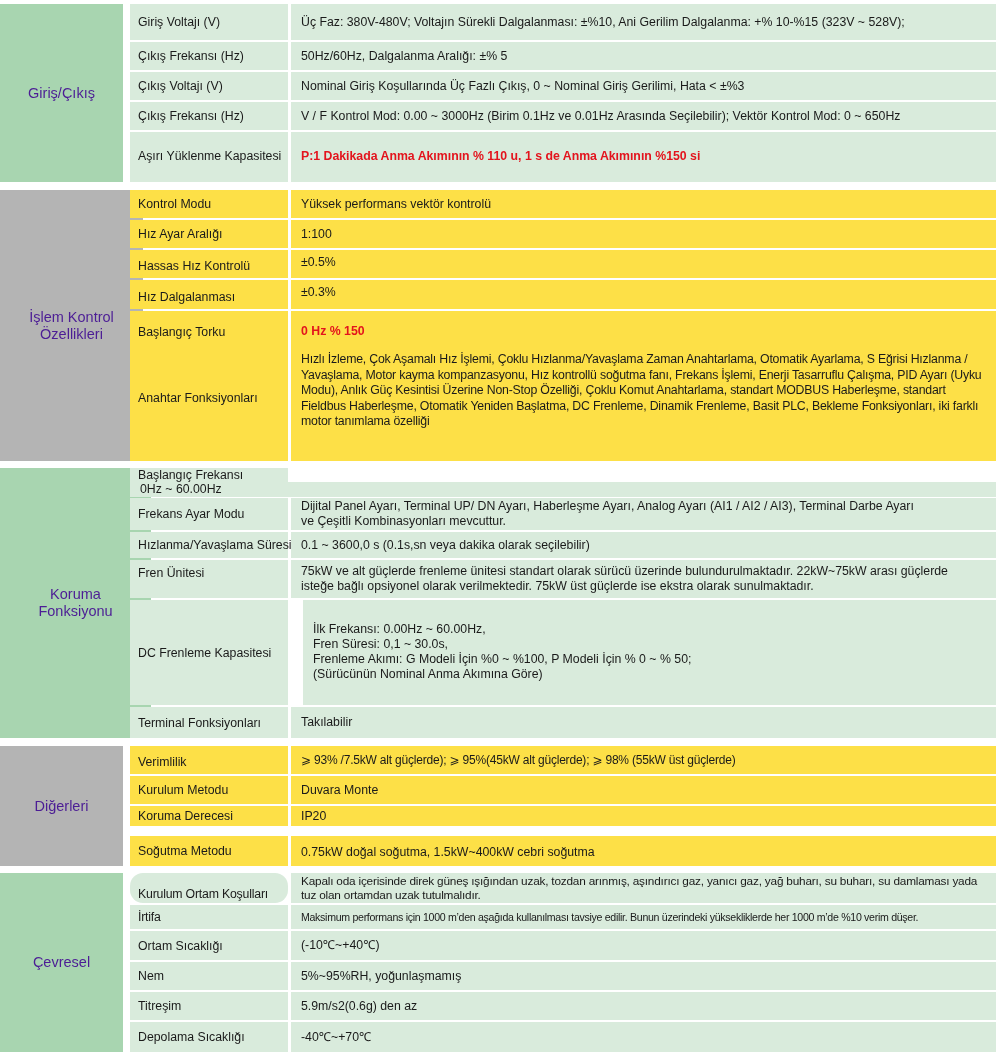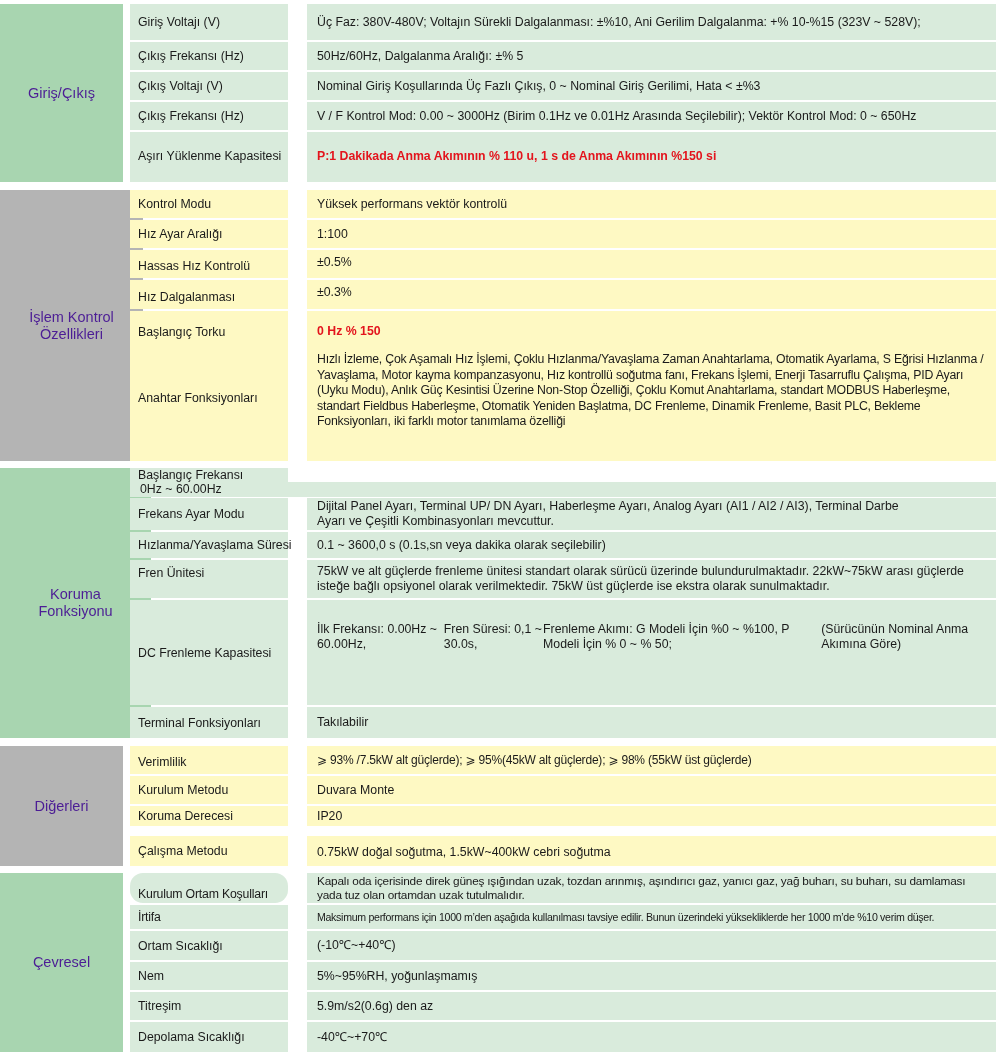--- a/index.html
+++ b/index.html
@@ -6,25 +6,25 @@
   body { width: 1000px; height: 1056px; position: relative; overflow: hidden;
          font-family: "Liberation Sans", sans-serif; color: #1a1a1a; }
   .section { position: absolute; left: 0; width: 1000px; }
   .cat { position: absolute; left: 0; top: 0; bottom: 0; width: 123px;
          display: flex; align-items: center; justify-content: center; text-align: center;
          font-size: 14.5px; line-height: 17px; color: #4c1d95; }
   .green .cat { background: #a8d5b0; }
   .gray .cat { background: #b4b4b4; }
   .row { position: absolute; left: 130px; width: 866px; display: flex; }
   .row .k { width: 158px; box-sizing: border-box; padding-left: 8px; display: flex; align-items: center;
-            font-size: 12.3px; margin-right: 19px; }
+            font-size: 12.3px; margin-right: 3px; }
   .row .v { flex: 1; box-sizing: border-box; padding-left: 10px; padding-right: 6px; display: flex; align-items: center;
             font-size: 12.3px; line-height: 15px; }
   .green .row .k, .green .row .v { background: #d9ebdc; }
-  .gray .row .k, .gray .row .v { background: #fef9c3; }
+  .gray .row .k, .gray .row .v { background: #fde047; }
   .red { color: #e3141d; font-weight: bold; }
   .cond { font-size: 11.2px; letter-spacing: -0.2px; }
   .big { font-size: 14px; }
   .v.top { align-items: flex-start; padding-top: 3px; }
 </style>
 </head>
 <body>
 
 <div class="section green" style="top:4px;height:178px;">
   <div class="cat">Giriş/Çıkış</div>
@@ -91,21 +91,21 @@
   <div class="row" style="top:64px;height:26px;">
     <div class="k" style="padding-right:0;white-space:nowrap;">Hızlanma/Yavaşlama Süresi</div>
     <div class="v">0.1 ~ 3600,0 s (0.1s,sn veya dakika olarak seçilebilir)</div>
   </div>
   <div class="row" style="top:92px;height:38px;">
     <div class="k" style="align-items:flex-start;padding-top:6px;">Fren Ünitesi</div>
     <div class="v top" style="padding-top:4px;padding-right:30px;">75kW ve alt güçlerde frenleme ünitesi standart olarak sürücü üzerinde bulundurulmaktadır. 22kW~75kW arası güçlerde isteğe bağlı opsiyonel olarak verilmektedir. 75kW üst güçlerde ise ekstra olarak sunulmaktadır.</div>
   </div>
   <div class="row" style="top:132px;height:105px;">
     <div class="k">DC Frenleme Kapasitesi</div>
-    <div class="v top" style="padding-top:22px;flex-direction:row;">
+    <div class="v top" style="padding-top:22px;flex-direction:column;margin-left:12px;">
       <div>İlk Frekansı: 0.00Hz ~ 60.00Hz,</div>
       <div>Fren Süresi: 0,1 ~ 30.0s,</div>
       <div>Frenleme Akımı: G Modeli İçin %0 ~ %100, P Modeli İçin % 0 ~ % 50;</div>
       <div>(Sürücünün Nominal Anma Akımına Göre)</div>
     </div>
   </div>
   <div class="row" style="top:239px;height:31px;">
     <div class="k">Terminal Fonksiyonları</div>
     <div class="v">Takılabilir</div>
   </div>
@@ -119,21 +119,21 @@
   </div>
   <div class="row" style="top:30px;height:28px;">
     <div class="k">Kurulum Metodu</div>
     <div class="v">Duvara Monte</div>
   </div>
   <div class="row" style="top:60px;height:20px;">
     <div class="k">Koruma Derecesi</div>
     <div class="v big">IP20</div>
   </div>
   <div class="row" style="top:90px;height:30px;">
-    <div class="k">Çalışma Metodu</div>
+    <div class="k">Soğutma Metodu</div>
     <div class="v" style="padding-top:3px;">0.75kW doğal soğutma,  1.5kW~400kW cebri soğutma</div>
   </div>
 </div>
 
 <div class="section green" style="top:873px;height:179px;">
   <div class="cat">Çevresel</div>
   <div class="row" style="top:0;height:30px;">
     <div class="k cond" style="padding-top:11px;border-radius:13px;">Kurulum Ortam Koşulları</div>
     <div class="v top cond" style="padding-top:1px;line-height:14px;font-size:11.8px;">Kapalı oda içerisinde direk güneş ışığından uzak, tozdan arınmış, aşındırıcı gaz, yanıcı gaz,  yağ buharı, su buharı, su damlaması yada tuz olan ortamdan uzak tutulmalıdır.</div>
   </div>

